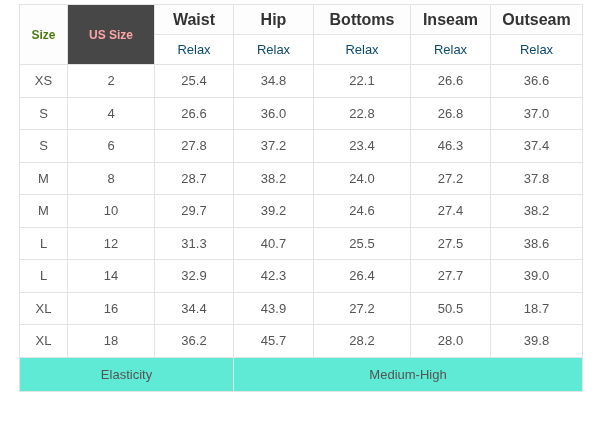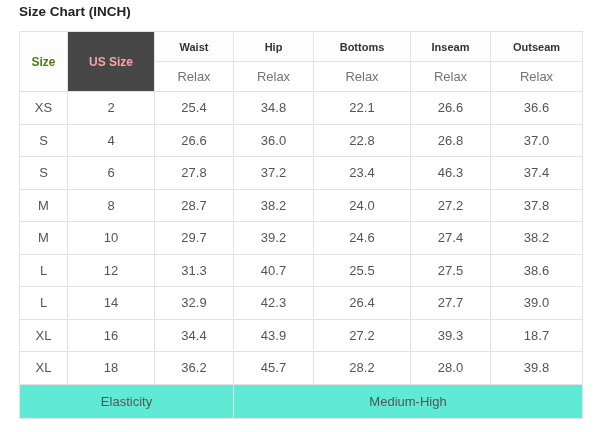--- a/index.html
+++ b/index.html
@@ -24,30 +24,30 @@
   }
   .size-chart th, .size-chart td {
     border: 1px solid #e3e3e3;
     text-align: center;
     vertical-align: middle;
     padding: 0;
     overflow: hidden;
     white-space: nowrap;
   }
   .col-head {
-    font-size: 11px;
+    font-size: 16px;
     font-weight: bold;
     color: #333333;
     height: 30px;
     background: #fdfdfd;
   }
   .sub-head {
     font-size: 13px;
     font-weight: normal;
-    color: #737373;
+    color: #0c4a6e;
     height: 30px;
     background: #ffffff;
   }
   .size-head {
     font-size: 12px;
     font-weight: bold;
     color: #4d7c0f;
     background: #fdfdfd;
   }
   .us-size-head {
@@ -67,21 +67,20 @@
     font-size: 13px;
     color: #555555;
     height: 34px;
     background: #5eead4;
   }
 </style>
 </head>
 <body>
 
 <div class="wrap">
-  <h1 class="chart-title">Size Chart (INCH)</h1>
 
   <table class="size-chart">
     <colgroup>
       <col style="width:48px">
         <col style="width:87px">
         <col style="width:79px">
       <col style="width:80px">
         <col style="width:97px">
         <col style="width:80px">
         <col style="width:92px">
@@ -169,21 +168,21 @@
         <td>26.4</td>
         <td>27.7</td>
         <td>39.0</td>
       </tr>
       <tr>
         <td>XL</td>
         <td>16</td>
         <td>34.4</td>
         <td>43.9</td>
         <td>27.2</td>
-        <td>39.3</td>
+        <td>50.5</td>
         <td>18.7</td>
       </tr>
       <tr>
         <td>XL</td>
         <td>18</td>
         <td>36.2</td>
         <td>45.7</td>
         <td>28.2</td>
         <td>28.0</td>
         <td>39.8</td>

